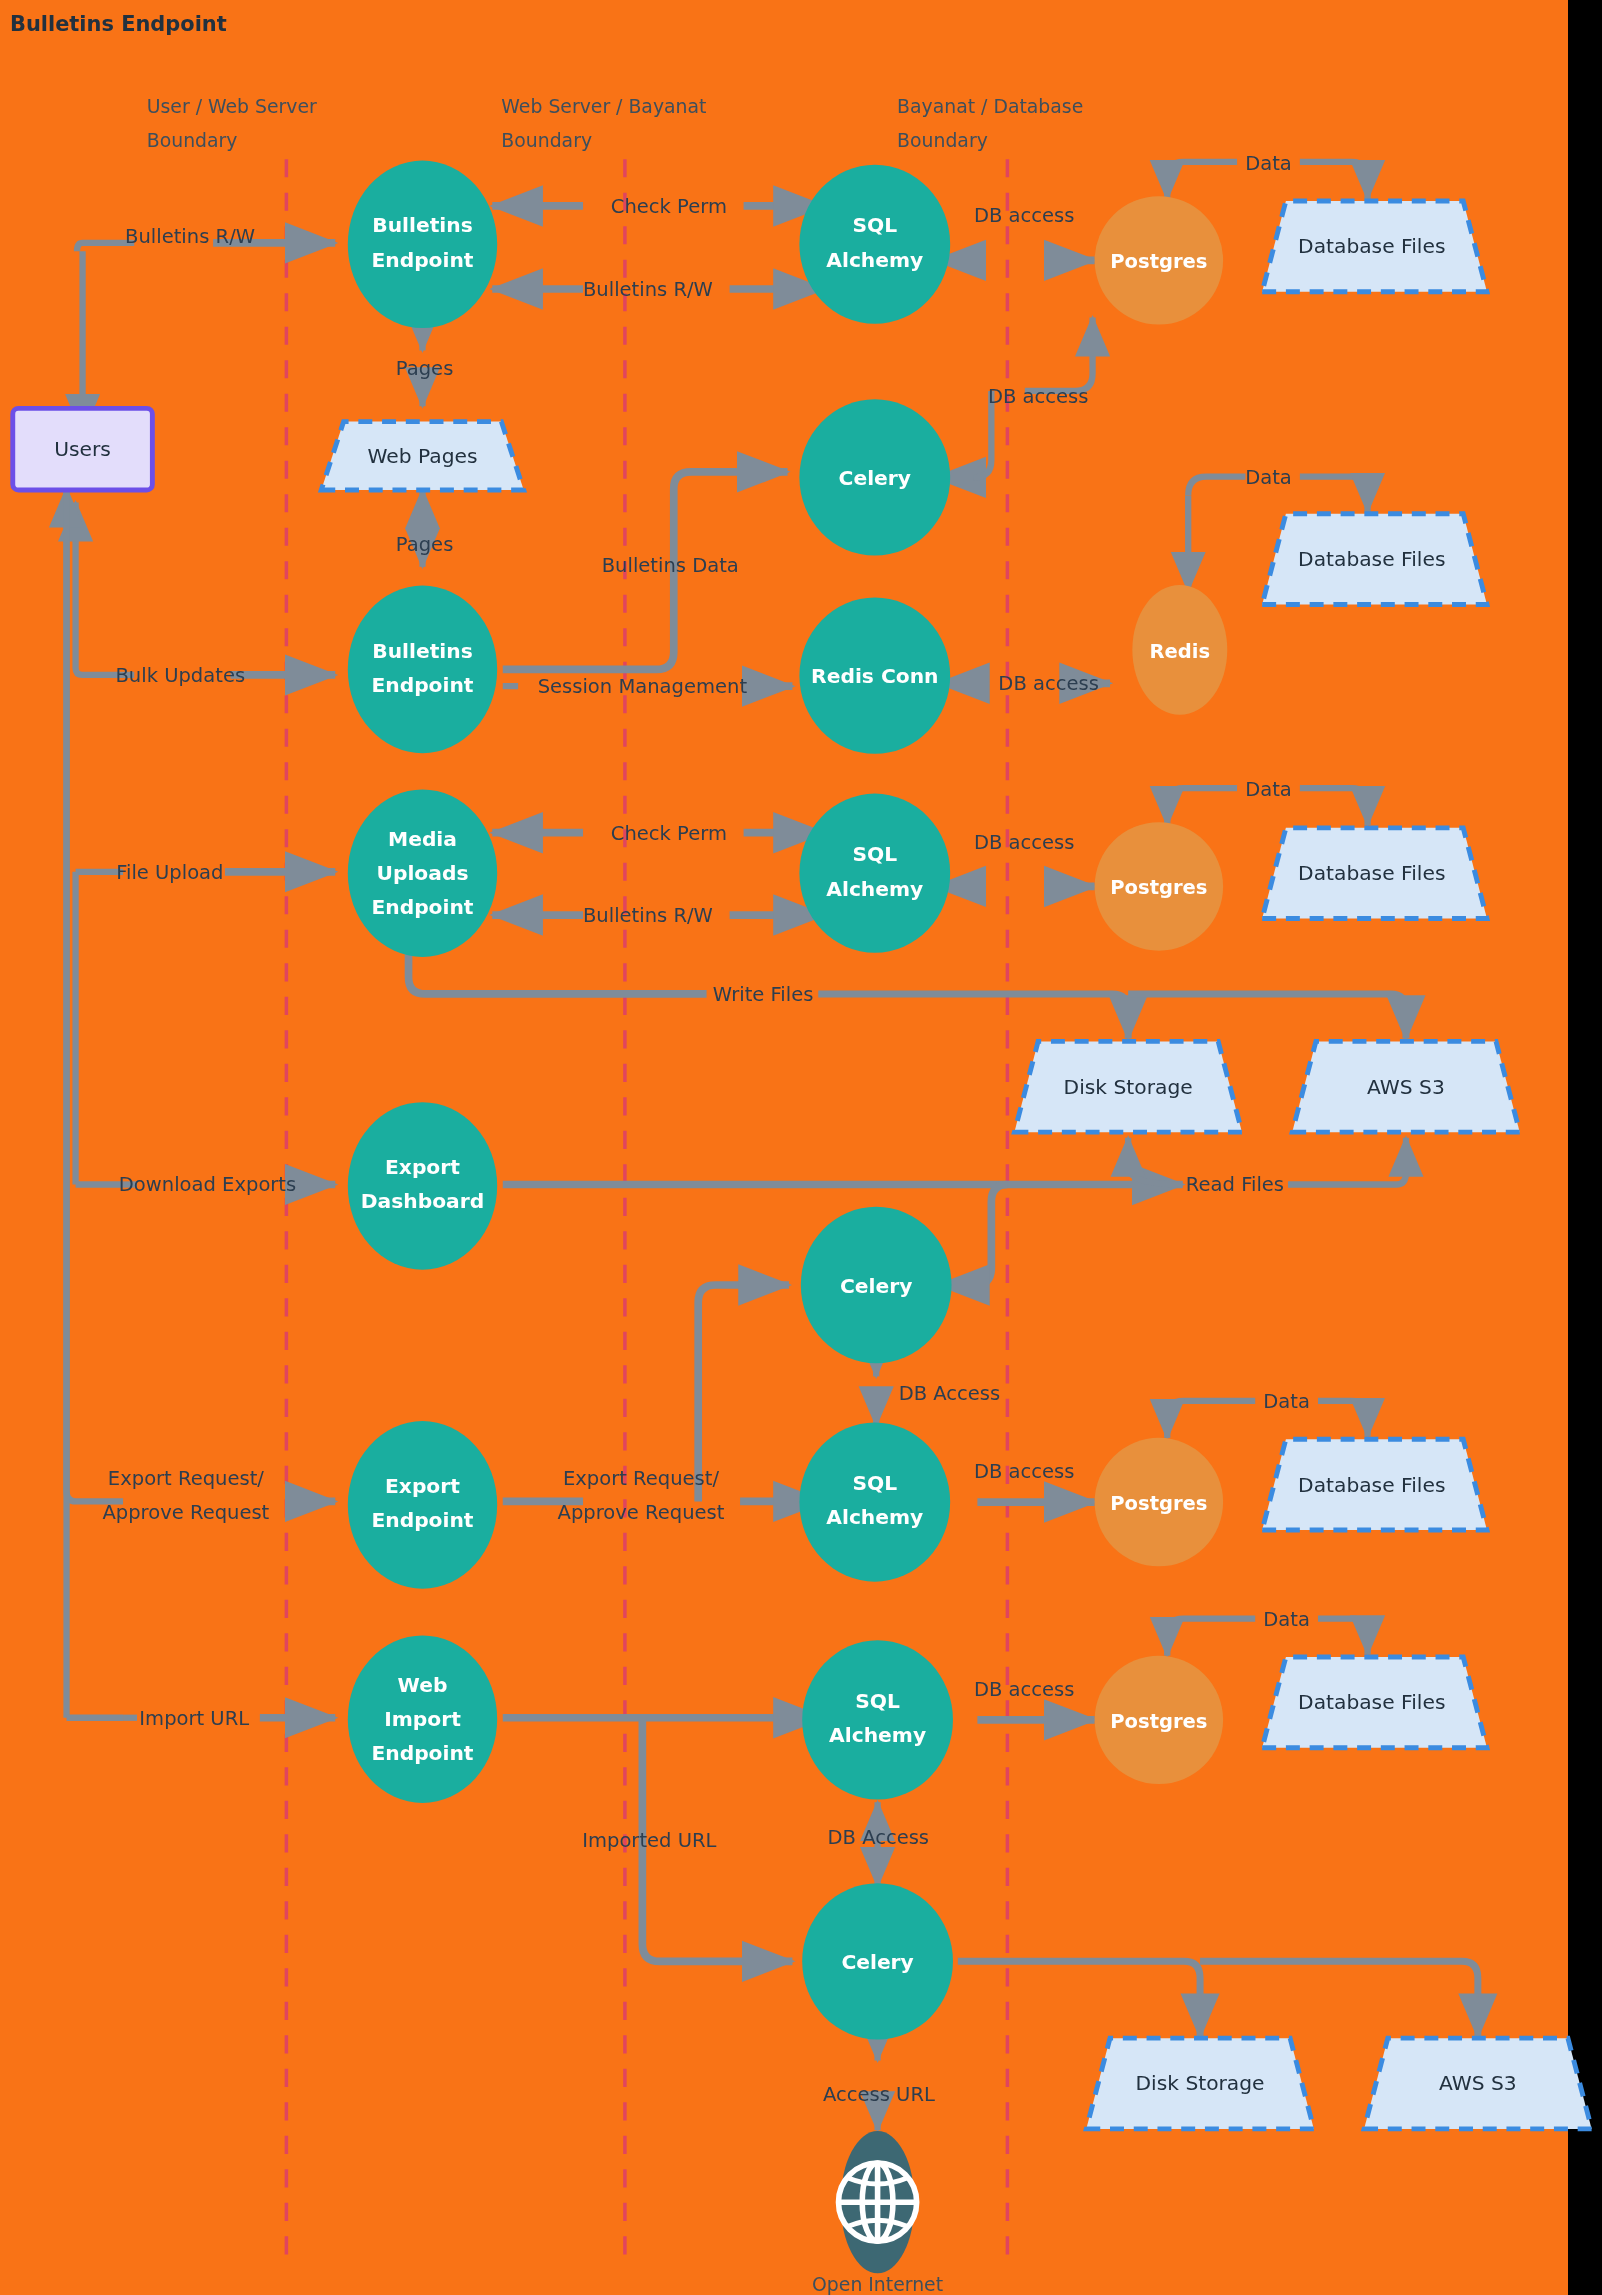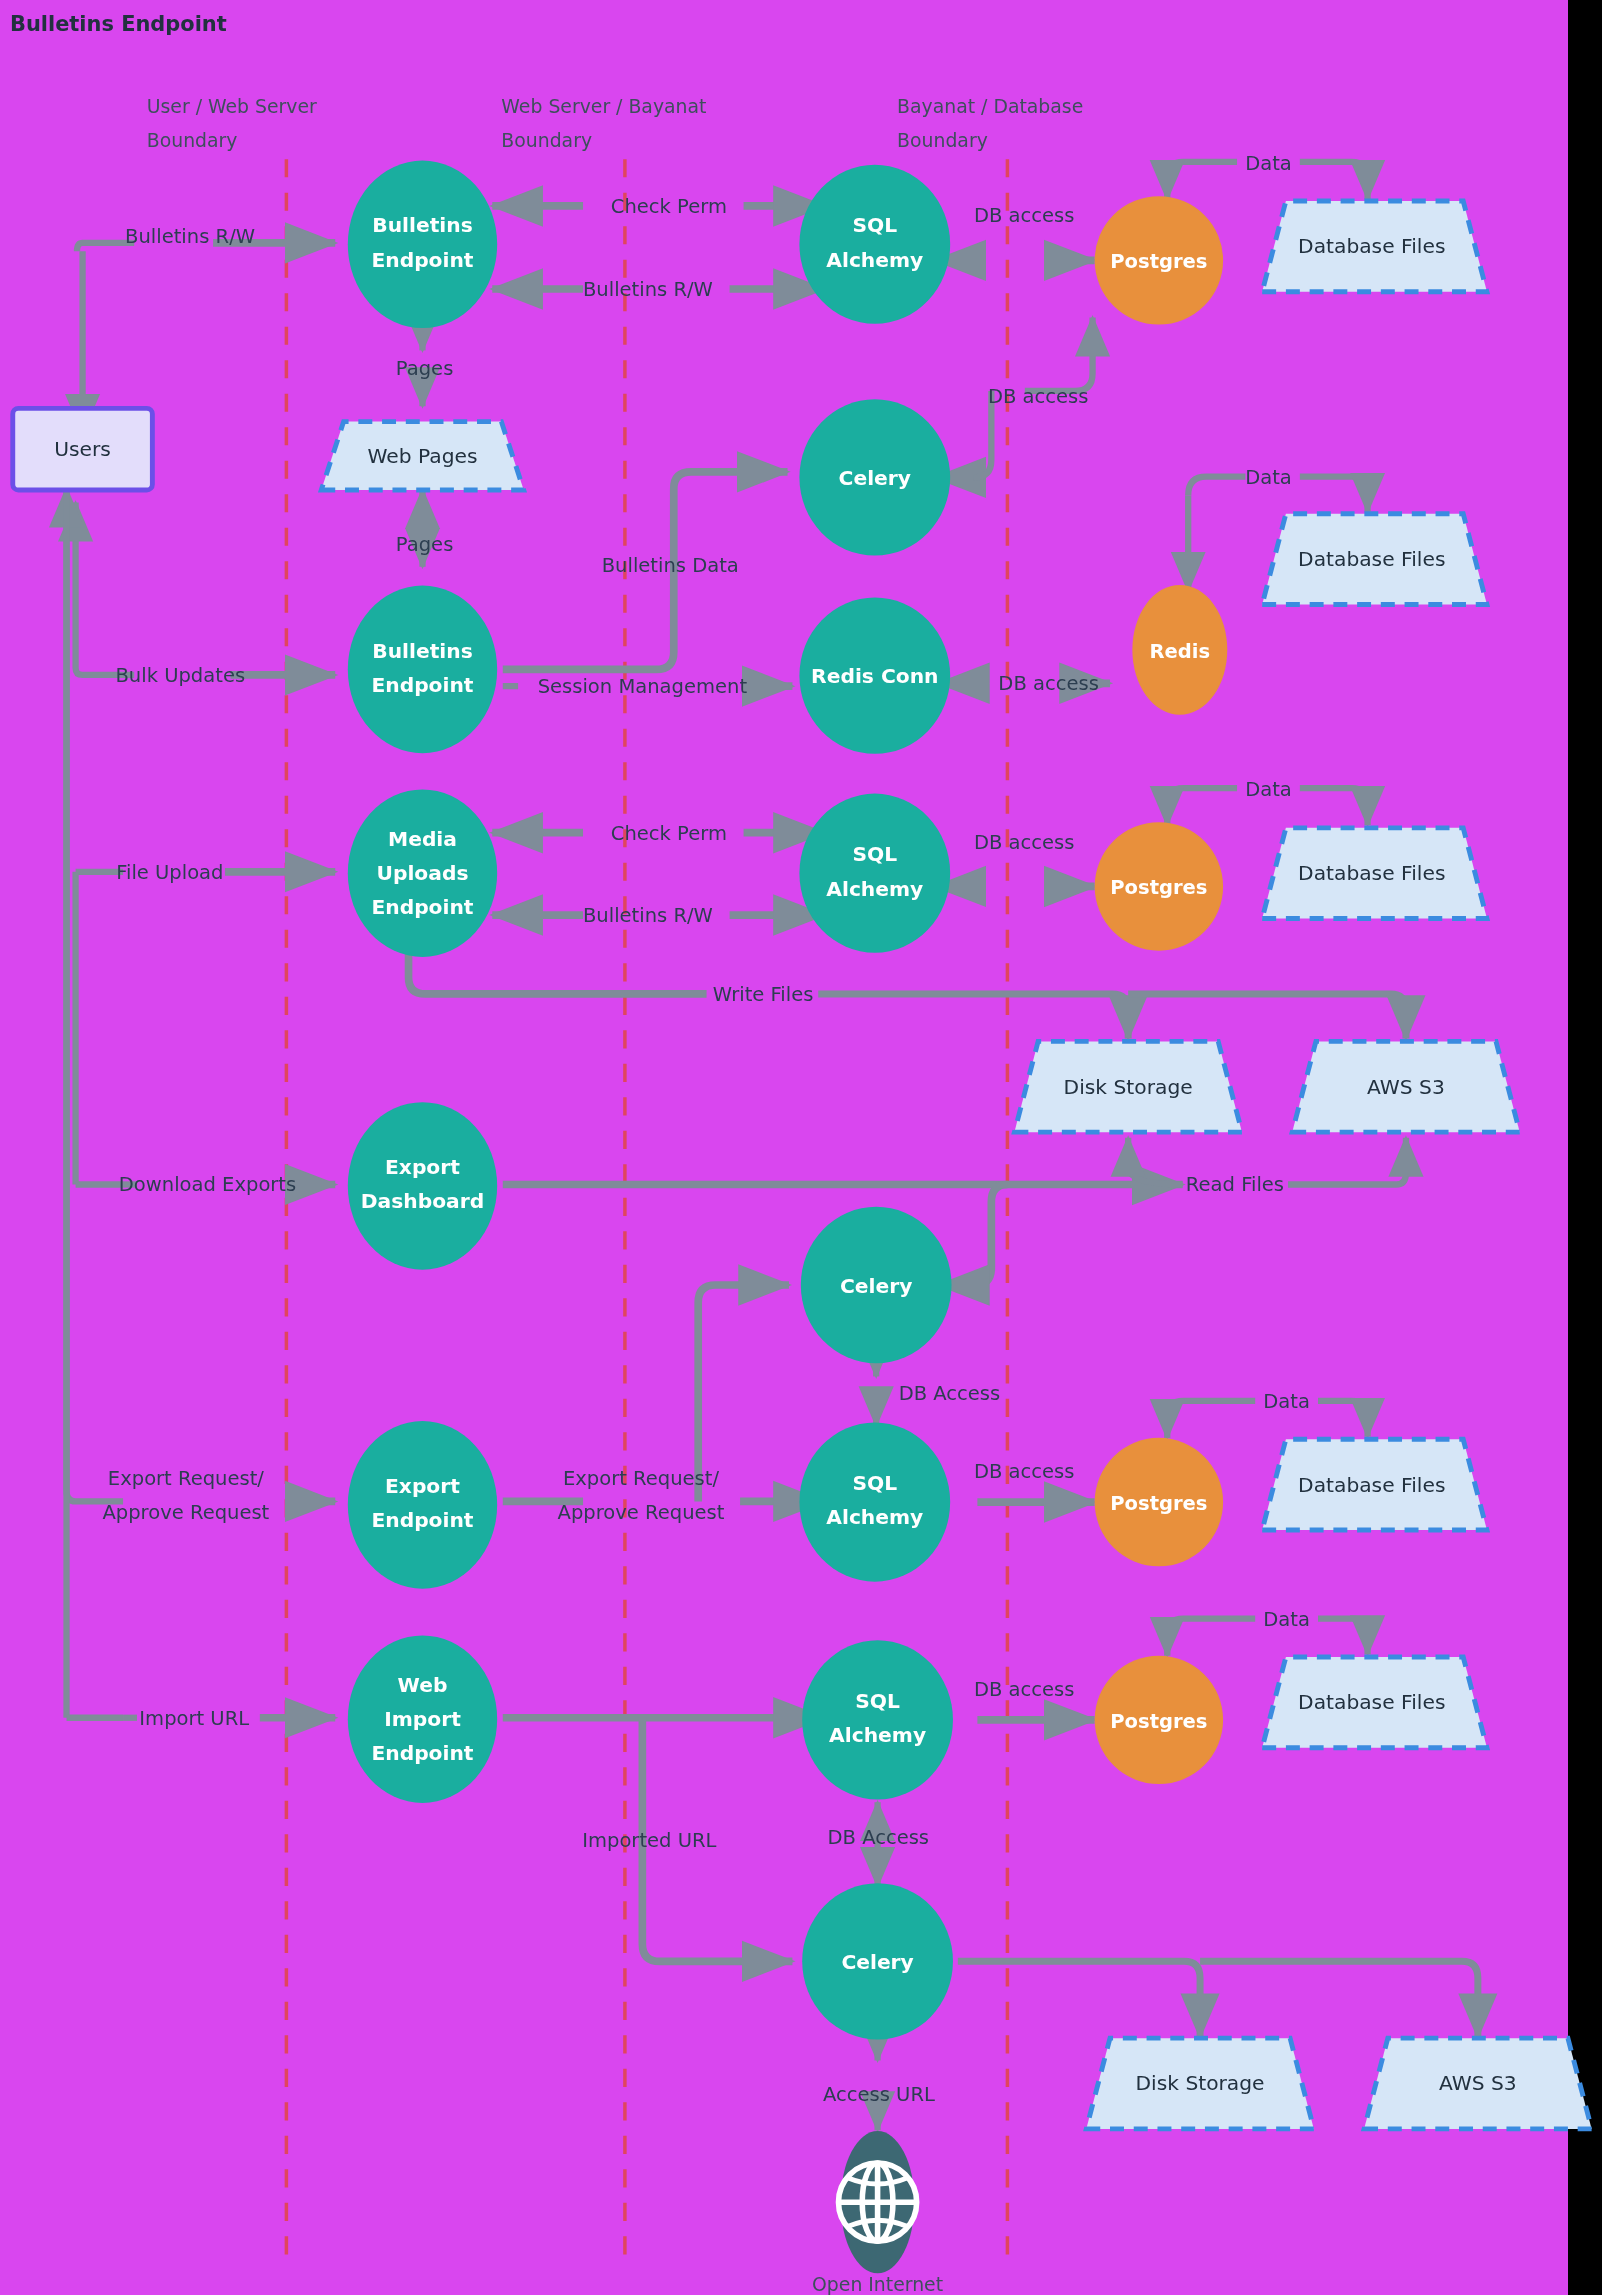--- a/index.html
+++ b/index.html
@@ -1,17 +1,17 @@
 <!DOCTYPE html>
 <html style="font-size:11.2px"><head>
 <meta charset="utf-8">
 <style>
   html,body{margin:0;padding:0;background:#000;}
   body{width:1603px;height:2295px;overflow:hidden;font-family:"DejaVu Sans",sans-serif;}
-  #diagram{position:relative;width:1568px;height:2295px;background:#d946ef;}
+  #diagram{position:relative;width:1568px;height:2295px;background:#f97316;}
   svg{position:absolute;top:0;left:0;}
   text{font-family:"DejaVu Sans",sans-serif;}
   .ttl{fill:#22313F;font-size:30px;font-weight:bold;}
   .bnd{fill:#3E4F5C;font-size:27px;}
   .edg{fill:#2C3E50;font-size:28px;}
   .nodelbl{fill:#ffffff;font-size:29px;font-weight:bold;}
   .nodelbl-sm{fill:#ffffff;font-size:28px;font-weight:bold;}
   .storelbl{fill:#22313F;font-size:29px;}
   .userlbl{fill:#22313F;font-size:29px;}
   .inetlbl{fill:#3E4F5C;font-size:27px;}

